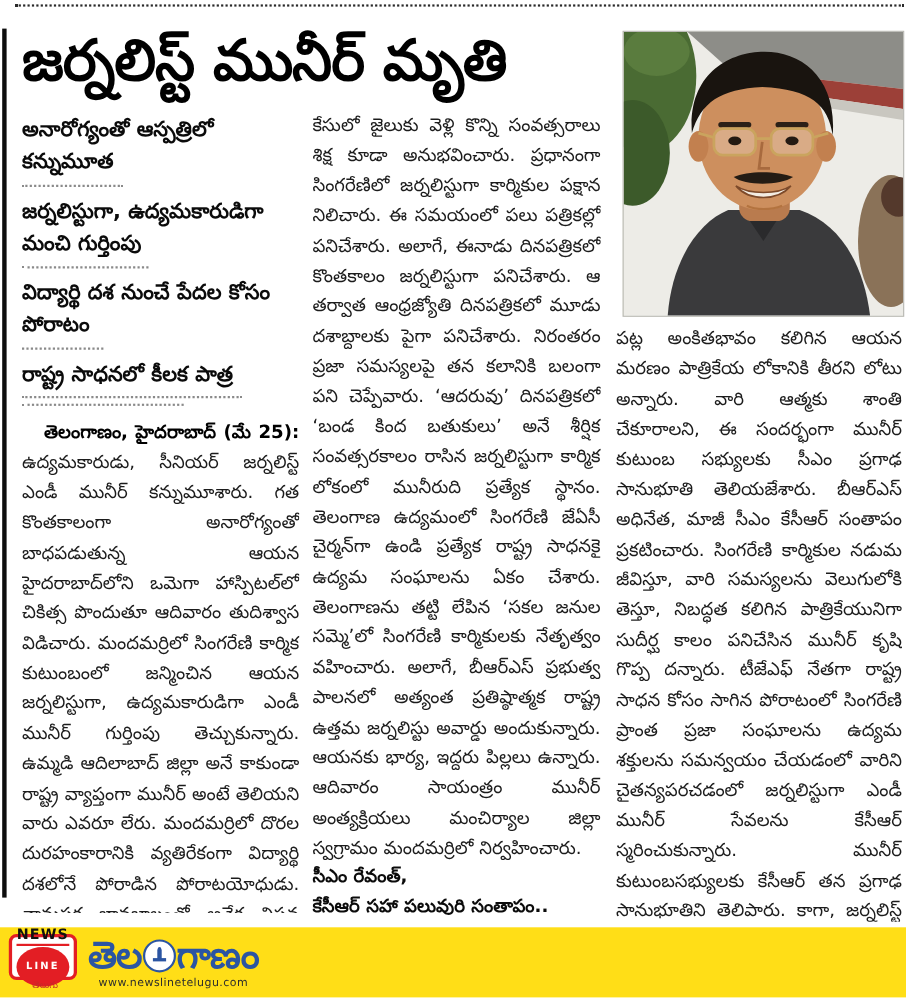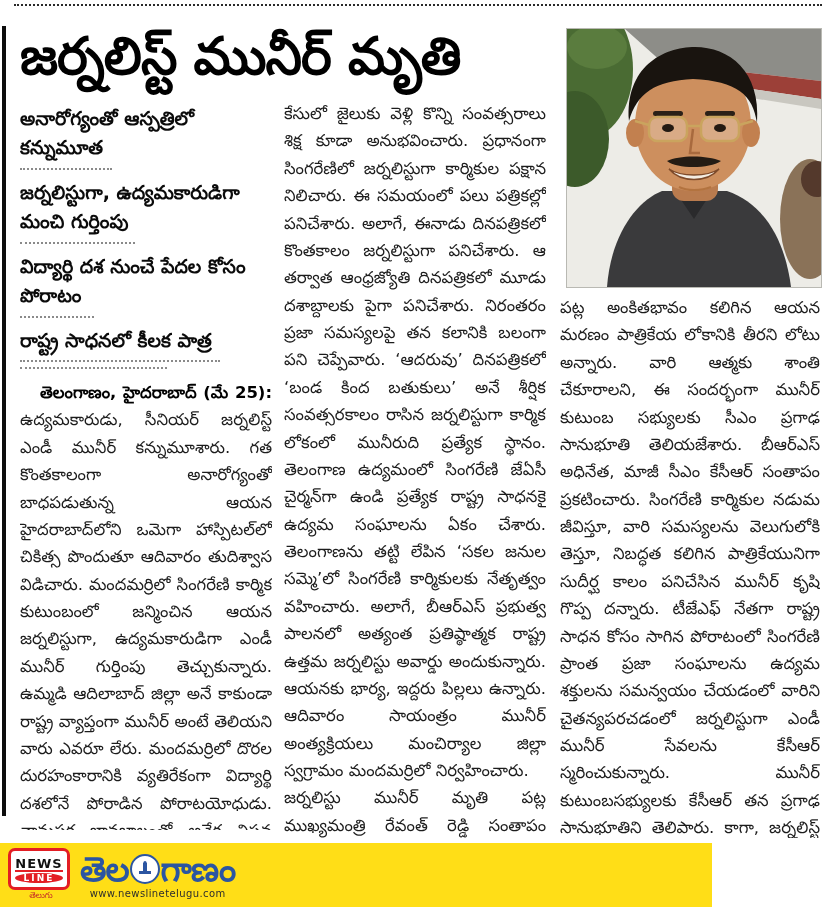--- a/index.html
+++ b/index.html
@@ -44,34 +44,34 @@
   .sub-div.w2 { width:115px; }
   .sub-div.w3 { width:74px; }
   .sub-div.w4 { width:200px; }
   .sub-div.w5 { width:147px; }
 
   .dateline { font-weight:bold; color:#000;margin-left:20px; }
   .cm-subhead { font-weight:bold; color:#0b0b0b; text-align:left; line-height:1.6; }
 
   
   .footer {
-    position:absolute; left:0; top:843px; width:712px; height:64px;
+    position:absolute; left:0; top:843px; width:824px; height:64px;
     background:#FFDE17; display:flex; align-items:center;
   }
   .nl-logo-wrap { margin-left:8px; width:66px; text-align:center; }
   .nl-logo {
     width:62px; height:42px; background:#fff; border:3px solid #E31E24;
     border-radius:7px; display:flex; flex-direction:column; align-items:center;
     justify-content:center; padding-top:2px;
   }
   .nl-news { font-size:13px; font-weight:bold; color:#111; letter-spacing:1px;
              border-bottom:2px solid #E31E24; line-height:1.05; }
   .nl-line-oval {
     background:#E31E24; color:#fff; font-size:9px; font-weight:bold;
-    letter-spacing:2px; border-radius:50%; padding:0 9px; margin-top:1px;
+    letter-spacing:2px; border-radius:50%; padding:13px 9px; margin-top:1px;
   }
   .nl-sub { font-size:8.5px; color:#C62A28; font-weight:normal; margin-top:0; }
 
   .tg-logo-wrap { margin-left:6px; text-align:center; }
   .tg-row { display:flex; align-items:center; justify-content:center; }
   .tg-title { font-size:34px; font-weight:bold; color:#2B55A2; line-height:1;
               letter-spacing:-1px; }
   .tg-emblem {
     width:30px; height:30px; border-radius:50%; background:#fff;
     border:2.5px solid #2B55A2; margin:0 1px; display:flex; align-items:center;
@@ -155,20 +155,22 @@
       <div class="sub-div w4"></div>
       <div class="sub-div w5"></div>
     </div>
     <div>
       <span class="dateline">తెలంగాణం, హైదరాబాద్ (మే 25): </span><span>ఉద్యమకారుడు, సీనియర్ జర్నలిస్ట్ ఎండీ మునీర్ కన్నుమూశారు. గత కొంతకాలంగా అనారోగ్యంతో బాధపడుతున్న ఆయన హైదరాబాద్‌లోని ఒమెగా హాస్పిటల్‌లో చికిత్స పొందుతూ ఆదివారం తుదిశ్వాస విడిచారు. మందమర్రిలో సింగరేణి కార్మిక కుటుంబంలో జన్మించిన ఆయన జర్నలిస్టుగా, ఉద్యమకారుడిగా ఎండీ మునీర్ గుర్తింపు తెచ్చుకున్నారు. ఉమ్మడి ఆదిలాబాద్ జిల్లా అనే కాకుండా రాష్ట్ర వ్యాప్తంగా మునీర్ అంటే తెలియని వారు ఎవరూ లేరు. మందమర్రిలో దొరల దురహంకారానికి వ్యతిరేకంగా విద్యార్థి దశలోనే పోరాడిన పోరాటయోధుడు. వామపక్ష భావజాలంతో అనేక విప్లవ ఉద్యమాలు నడిపారు. సీపీఐ పార్టీలో దివంగత కార్మిక నేత వీటి అబ్రహంతో కలిసి పని చేశారు. శ్రీపతిరావు హత్య</span>
     </div>
   </div>
 
   <div class="col col-middle">
     <div>కేసులో జైలుకు వెళ్లి కొన్ని సంవత్సరాలు శిక్ష కూడా అనుభవించారు. ప్రధానంగా సింగరేణిలో జర్నలిస్టుగా కార్మికుల పక్షాన నిలిచారు. ఈ సమయంలో పలు పత్రికల్లో పనిచేశారు. అలాగే, ఈనాడు దినపత్రికలో కొంతకాలం జర్నలిస్టుగా పనిచేశారు. ఆ తర్వాత ఆంధ్రజ్యోతి దినపత్రికలో మూడు దశాబ్దాలకు పైగా పనిచేశారు. నిరంతరం ప్రజా సమస్యలపై తన కలానికి బలంగా పని చెప్పేవారు. ‘ఆదరువు’ దినపత్రికలో ‘బండ కింద బతుకులు’ అనే శీర్షిక సంవత్సరకాలం రాసిన జర్నలిస్టుగా కార్మిక లోకంలో మునీరుది ప్రత్యేక స్థానం. తెలంగాణ ఉద్యమంలో సింగరేణి జేఏసీ చైర్మన్‌గా ఉండి ప్రత్యేక రాష్ట్ర సాధనకై ఉద్యమ సంఘాలను ఏకం చేశారు. తెలంగాణను తట్టి లేపిన ‘సకల జనుల సమ్మె’లో సింగరేణి కార్మికులకు నేతృత్వం వహించారు. అలాగే, బీఆర్ఎస్ ప్రభుత్వ పాలనలో అత్యంత ప్రతిష్ఠాత్మక రాష్ట్ర ఉత్తమ జర్నలిస్టు అవార్డు అందుకున్నారు. ఆయనకు భార్య, ఇద్దరు పిల్లలు ఉన్నారు. ఆదివారం సాయంత్రం మునీర్ అంత్యక్రియలు మంచిర్యాల జిల్లా స్వగ్రామం మందమర్రిలో నిర్వహించారు.</div>
+    <div class="cm-subhead">సీఎం రేవంత్,</div>
+    <div class="cm-subhead">కేసీఆర్ సహా పలువురి సంతాపం..</div>
     <div>జర్నలిస్టు మునీర్ మృతి పట్ల ముఖ్యమంత్రి రేవంత్ రెడ్డి సంతాపం తెలియజేశారు. వృత్తి పట్ల నిబద్ధత, సామాజిక ఉద్యమాల</div>
   </div>
 
   <div class="col col-right">
     <div>పట్ల అంకితభావం కలిగిన ఆయన మరణం పాత్రికేయ లోకానికి తీరని లోటు అన్నారు. వారి ఆత్మకు శాంతి చేకూరాలని, ఈ సందర్భంగా మునీర్ కుటుంబ సభ్యులకు సీఎం ప్రగాఢ సానుభూతి తెలియజేశారు. బీఆర్ఎస్ అధినేత, మాజీ సీఎం కేసీఆర్ సంతాపం ప్రకటించారు. సింగరేణి కార్మికుల నడుమ జీవిస్తూ, వారి సమస్యలను వెలుగులోకి తెస్తూ, నిబద్ధత కలిగిన పాత్రికేయునిగా సుదీర్ఘ కాలం పనిచేసిన మునీర్ కృషి గొప్ప దన్నారు. టీజేఎఫ్ నేతగా రాష్ట్ర సాధన కోసం సాగిన పోరాటంలో సింగరేణి ప్రాంత ప్రజా సంఘాలను ఉద్యమ శక్తులను సమన్వయం చేయడంలో వారిని చైతన్యపరచడంలో జర్నలిస్టుగా ఎండీ మునీర్ సేవలను కేసీఆర్ స్మరించుకున్నారు. మునీర్ కుటుంబసభ్యులకు కేసీఆర్ తన ప్రగాఢ సానుభూతిని తెలిపారు. కాగా, జర్నలిస్ట్ మునీర్ మృతి పట్ల పలువురు మంత్రులు, ఎమ్మెల్యేలు ప్రేమ్ సాగర్ రావు, గడ్డం వినోద్, కేటీఆర్, సీనియర్ నేతలు, సింగరేణి అధికారులు, జర్నలిస్టులు, కార్మిక సంఘాల నాయకులు సంతాపం తెలిపారు.</div>
   </div>
 
   <div class="footer">
     <div class="nl-logo-wrap">
       <div class="nl-logo">

